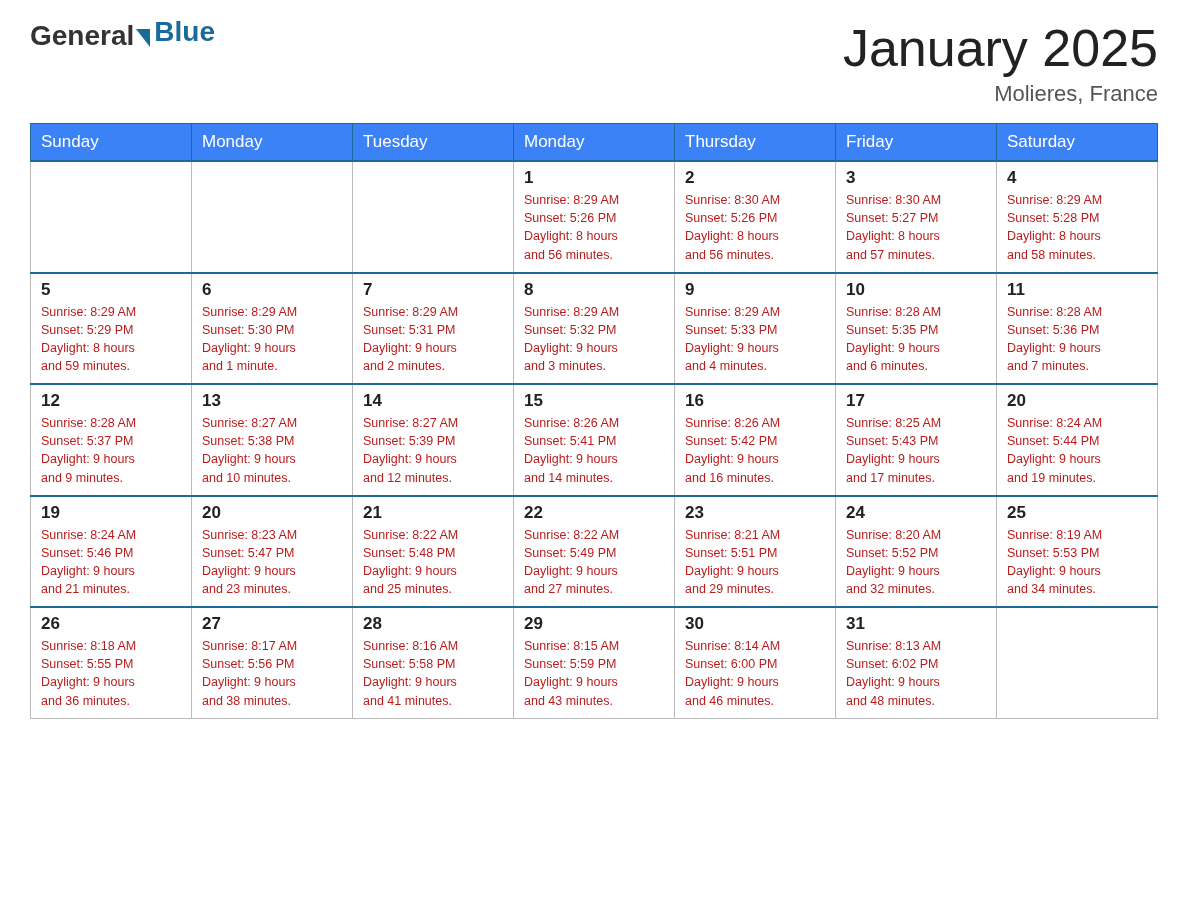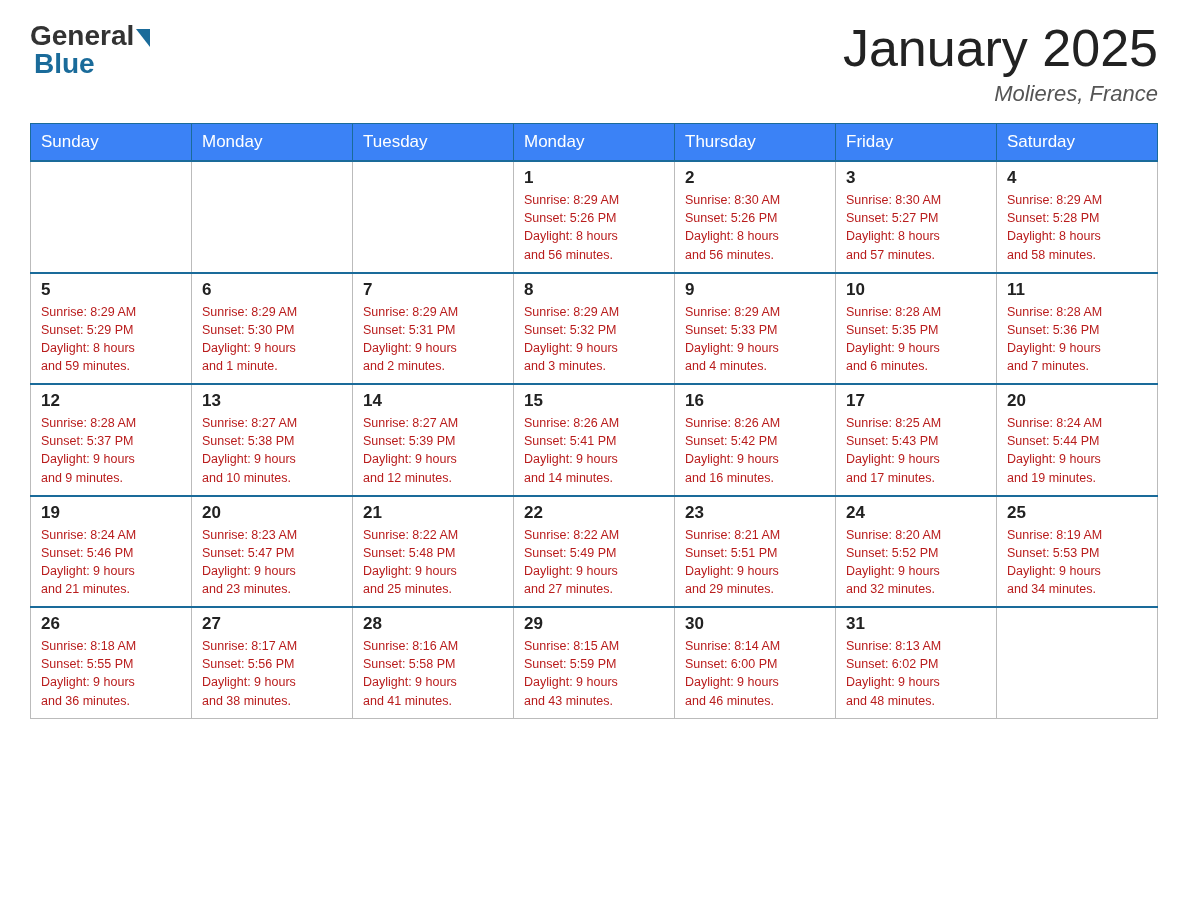--- a/index.html
+++ b/index.html
@@ -11,21 +11,21 @@
       min-height: 918px;
     }
     .header {
       display: flex;
       justify-content: space-between;
       align-items: flex-start;
       margin-bottom: 16px;
     }
     .logo {
       display: flex;
-      flex-direction: column;
+      flex-direction: row;
       align-items: flex-start;
     }
     .logo-top {
       display: flex;
       align-items: center;
     }
     .logo-general {
       font-size: 28px;
       font-weight: bold;
       color: #333333;
@@ -51,21 +51,20 @@
     .calendar-title {
       font-size: 52px;
       font-weight: normal;
       color: #222222;
       line-height: 1.1;
     }
     .calendar-subtitle {
       font-size: 22px;
       color: #555555;
       margin-top: 4px;
-      font-style: italic;
     }
     .calendar-table {
       width: 100%;
       border-collapse: collapse;
       border: 1px solid #999;
     }
     .calendar-table th {
       background-color: #3b82f6;
       color: #ffffff;
       font-size: 17px;

